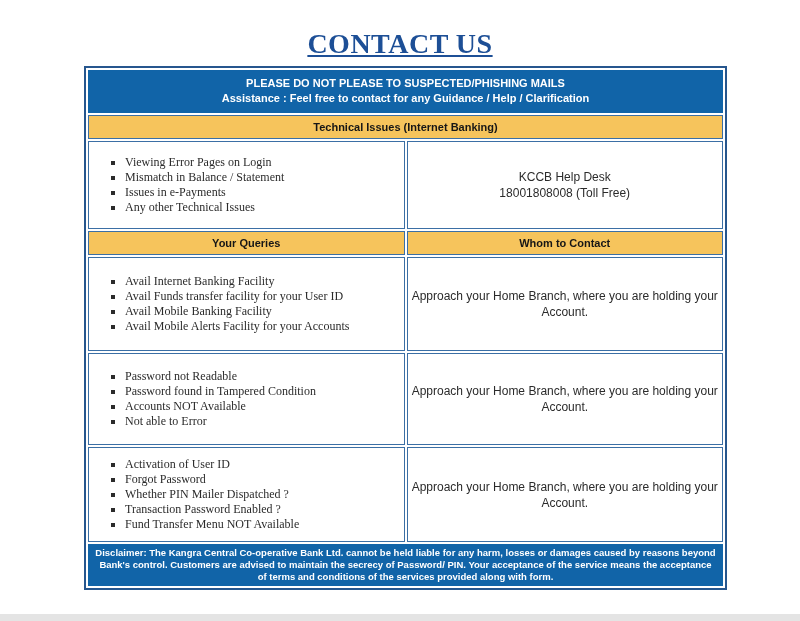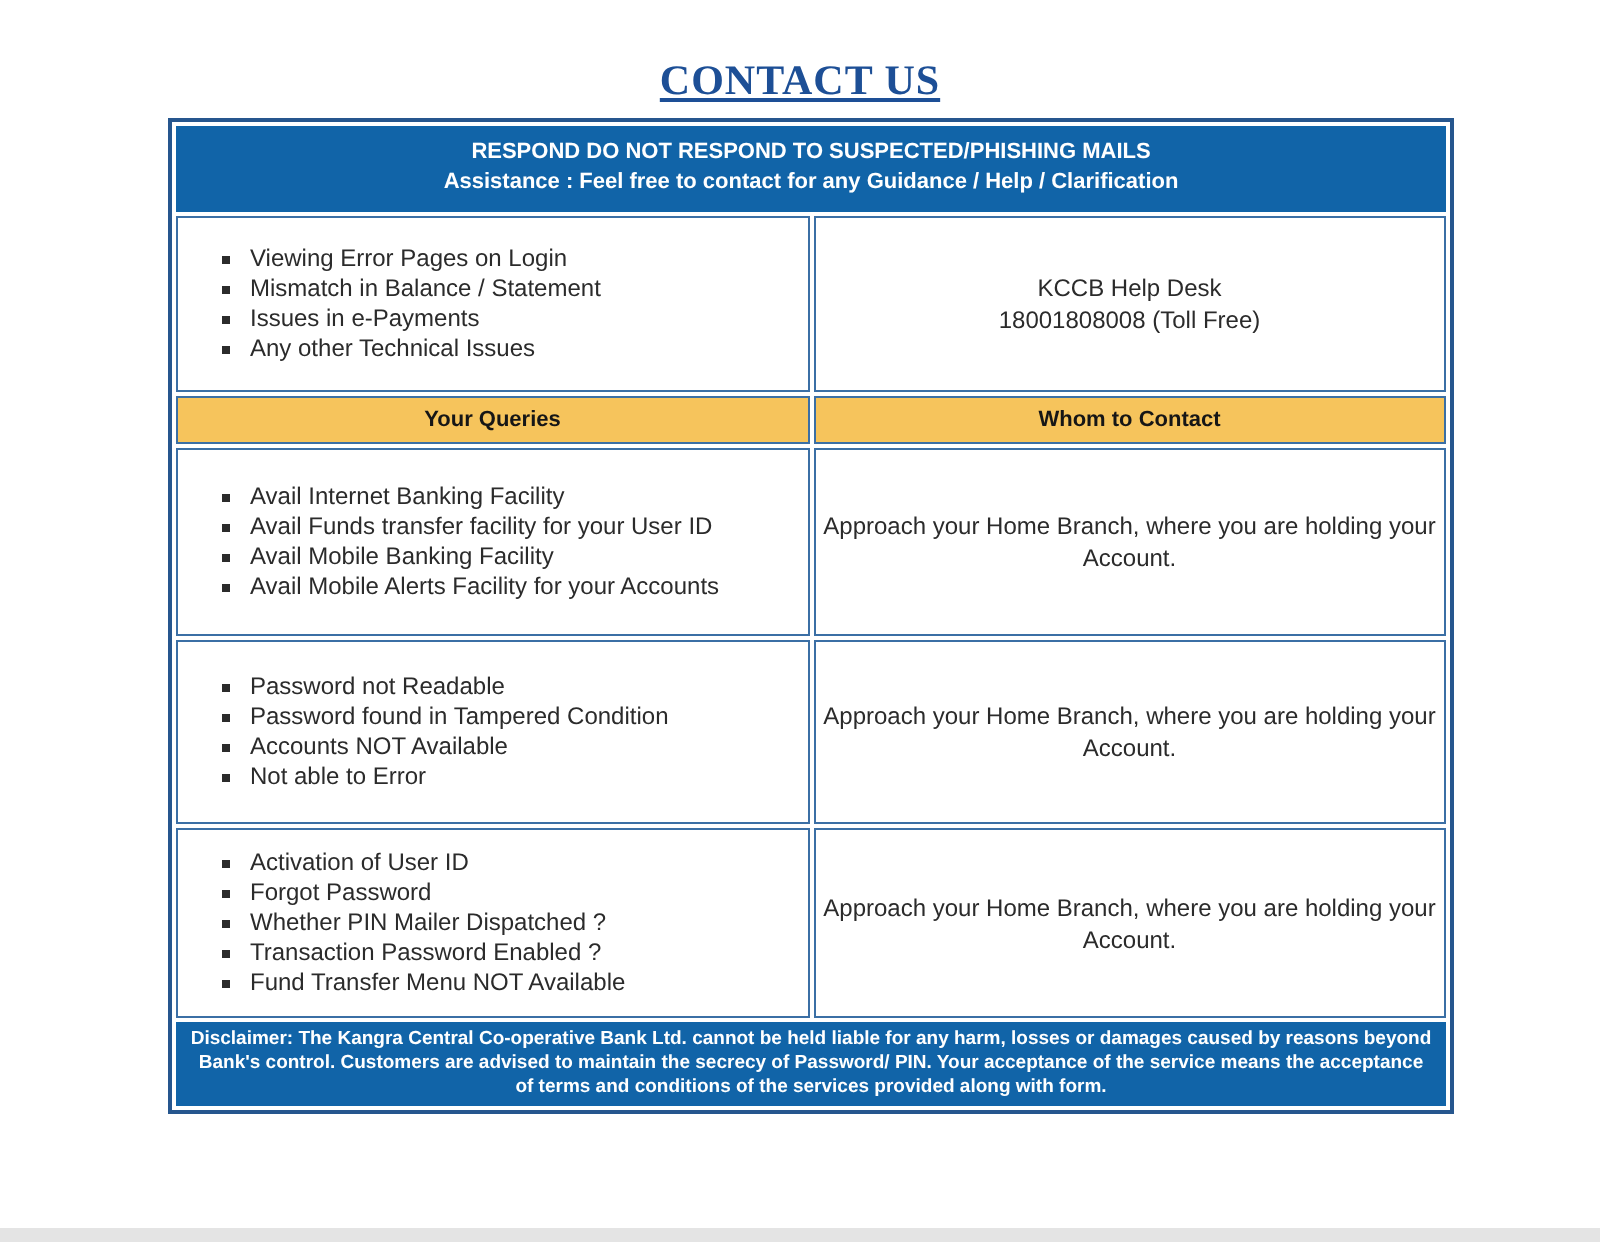--- a/index.html
+++ b/index.html
@@ -14,21 +14,21 @@
   .page {
     position: relative;
     width: 800px;
     height: 621px;
   }
   .page-title {
     margin: 0;
     padding-top: 28px;
     text-align: center;
     font-family: "Liberation Serif", serif;
-    font-size: 21px;
+    font-size: 28px;
     font-weight: bold;
     letter-spacing: 0.5px;
     color: #1d4f96;
     text-decoration: underline;
   }
   table.contact-table {
     margin: 6px 0 0 84px;
     width: 643px;
     border: 2px solid #26568e;
     border-spacing: 2px;
@@ -64,20 +64,21 @@
     height: 18px;
     padding: 2px 0;
   }
   .bullets {
     margin: 0;
     padding-left: 32px;
     list-style-type: square;
   }
   .bullets li {
     line-height: 15px;
+    font-family: Liberation Serif, serif;
   }
   tr.row-1 td { height: 82px; }
   tr.row-q1 td { height: 88px; margin-left: 47px; }
   tr.row-q2 td { height: 86px; margin-top: 16px; }
   tr.row-q3 td { height: 89px; }
   tr.row-q4 td { height: 71px; }
   .contact-text { line-height: 16px; }
   .disclaimer-cell {
     background: #1164a8;
     border-color: #1164a8;
@@ -102,25 +103,28 @@
 
 <div class="page">
 
   <h1 class="page-title">CONTACT US</h1>
 
   <table class="contact-table">
 
     <tbody>
         <tr>
       <td class="banner-cell" colspan="2">
-        <div>RESPOND DO NOT RESPOND TO SUSPECTED/PHISHING MAILS</div>
+        <div>PLEASE DO NOT PLEASE TO SUSPECTED/PHISHING MAILS</div>
         <div>Assistance : Feel free to contact for any Guidance / Help / Clarification</div>
       </td>
     </tr>
 
+    <tr>
+      <td class="yellow-cell" colspan="2">Technical Issues (Internet Banking)</td>
+    </tr>
 
     <tr class="row-1">
       <td class="col-left">
         <ul class="bullets">
           <li>Viewing Error Pages on Login</li>
           <li>Mismatch in Balance / Statement</li>
           <li>Issues in e-Payments</li>
           <li>Any other Technical Issues</li>
         </ul>
       </td>

